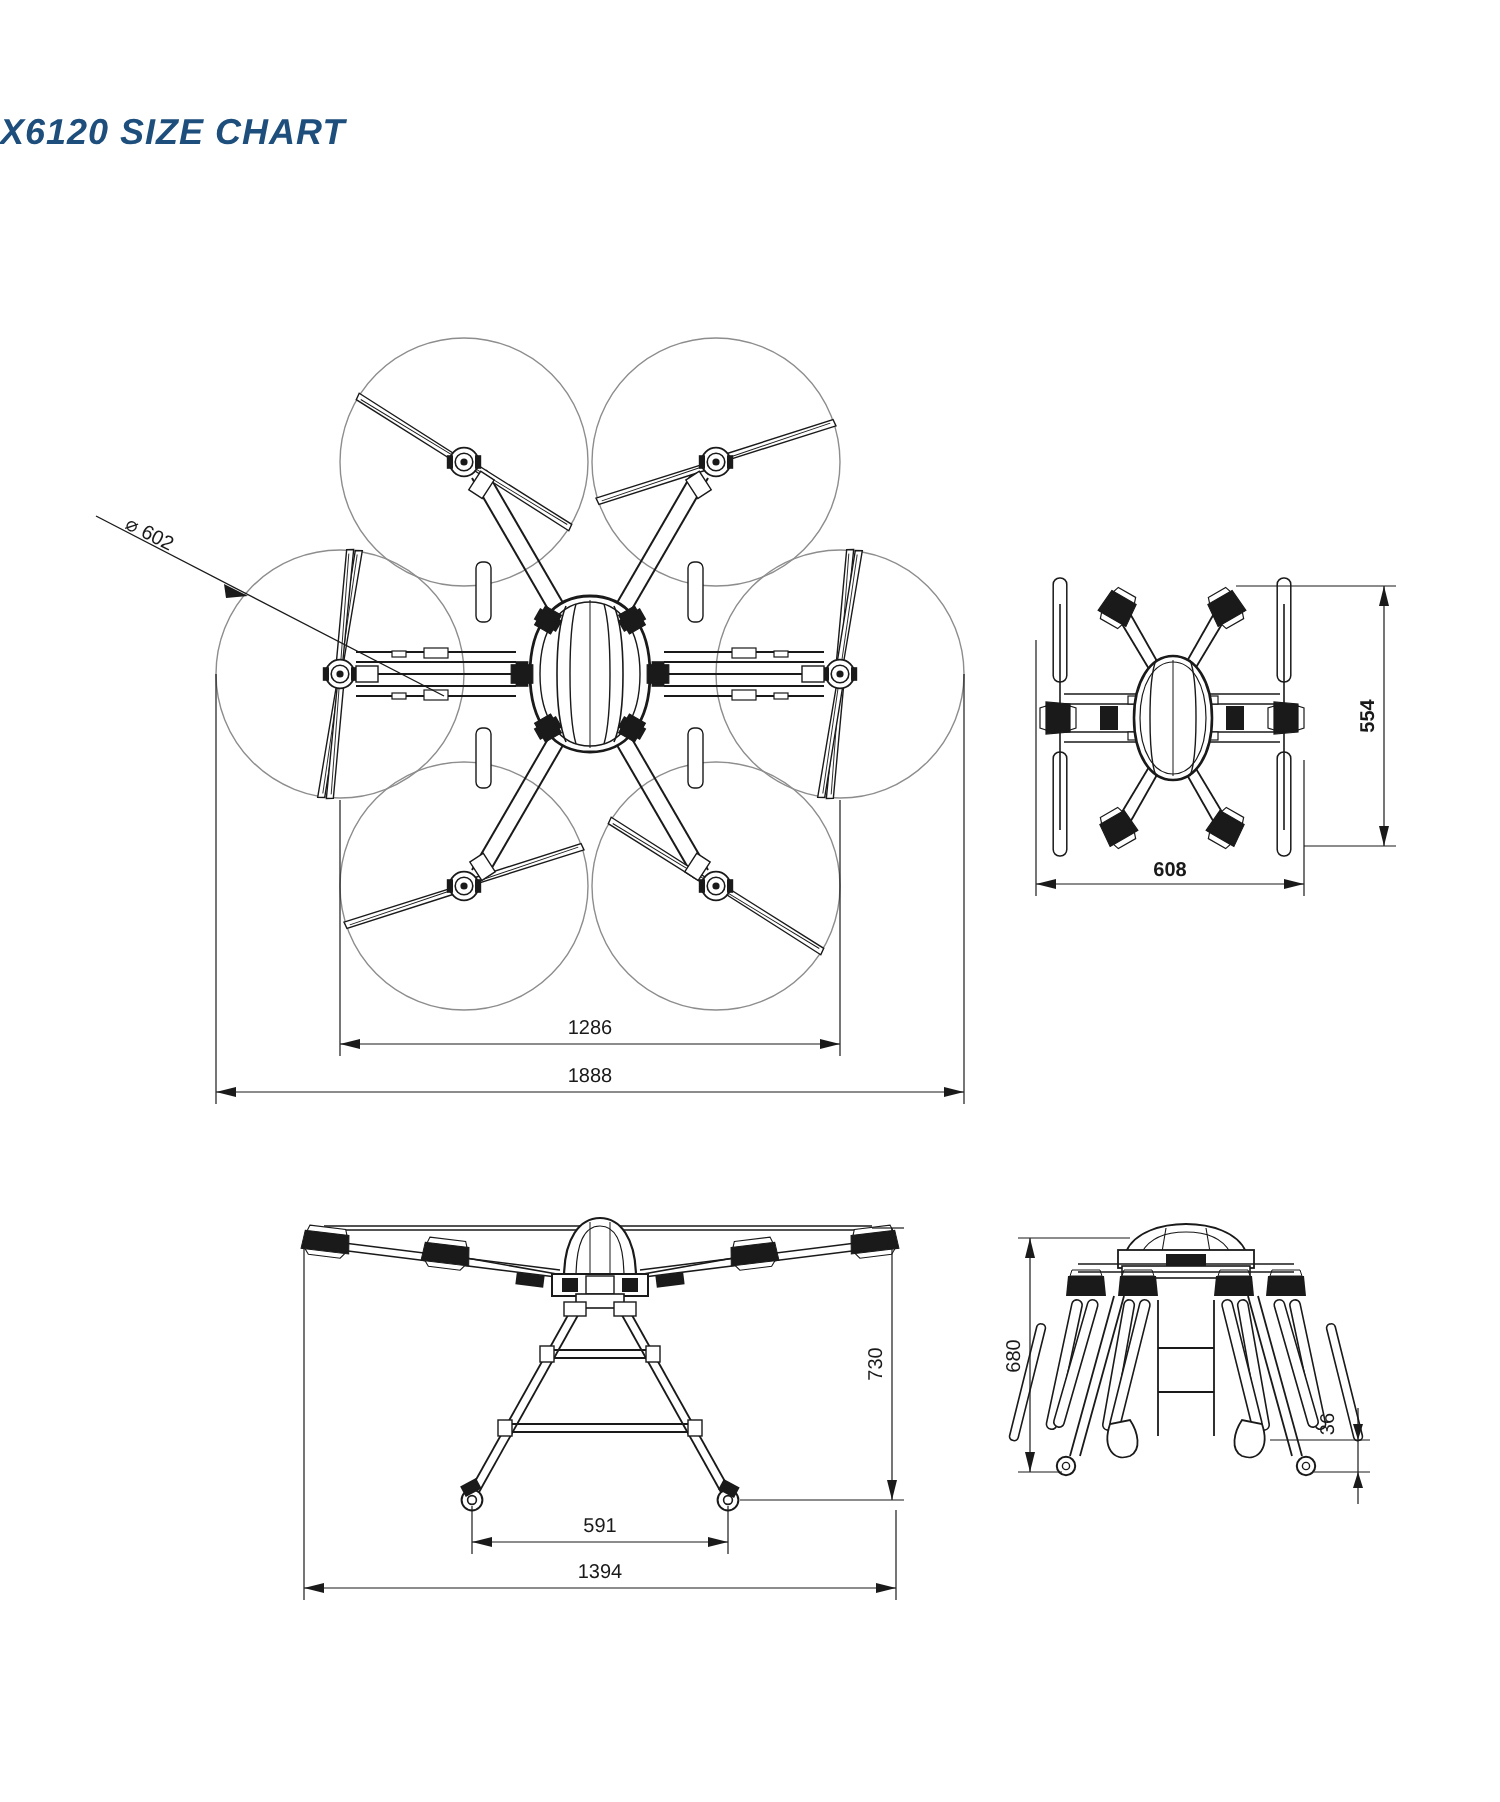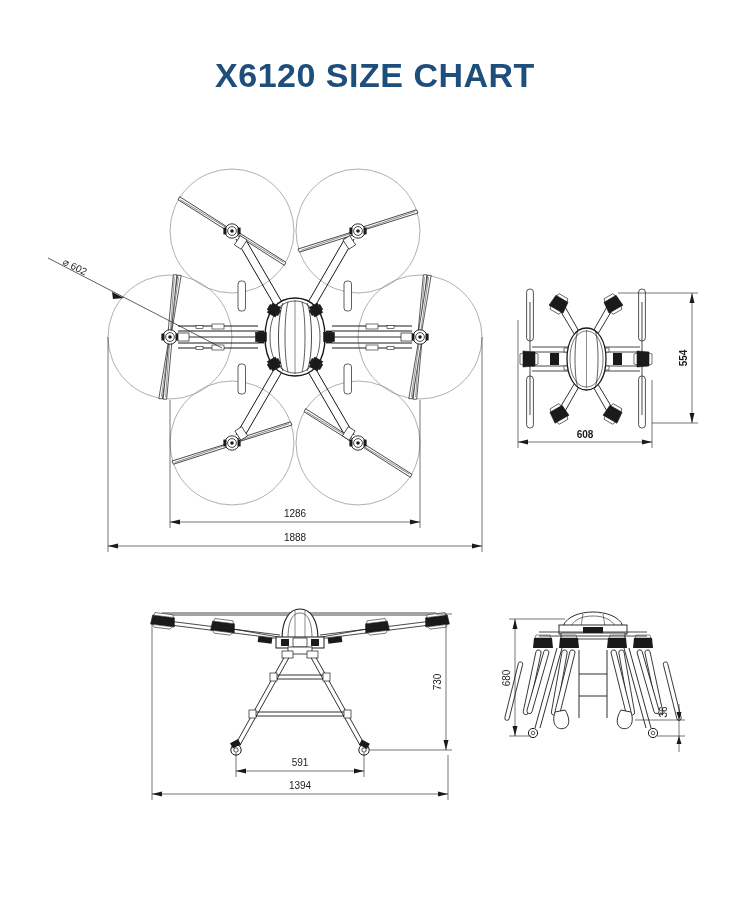--- a/index.html
+++ b/index.html
@@ -6,25 +6,26 @@
   body{
     width:750px;height:901px;
     background:#ffffff;
     font-family:"Liberation Sans", sans-serif;
     position:relative;
     overflow:hidden;
   }
   #title{
     position:absolute;
     top:56px;left:0;width:750px;
-    text-align:center;
-    font-size:34px;
+    text-align:left;
+    font-size:18px;
     font-weight:bold;
     letter-spacing:.5px;
     color:#1d4e7c;
+    font-style:italic;
   }
   .view{position:absolute;}
   svg{display:block;overflow:visible;}
   .dimtext{
     font-family:"Liberation Sans", sans-serif;
     font-size:10px;
     fill:#1a1a1a;
   }
 </style>
 </head>

